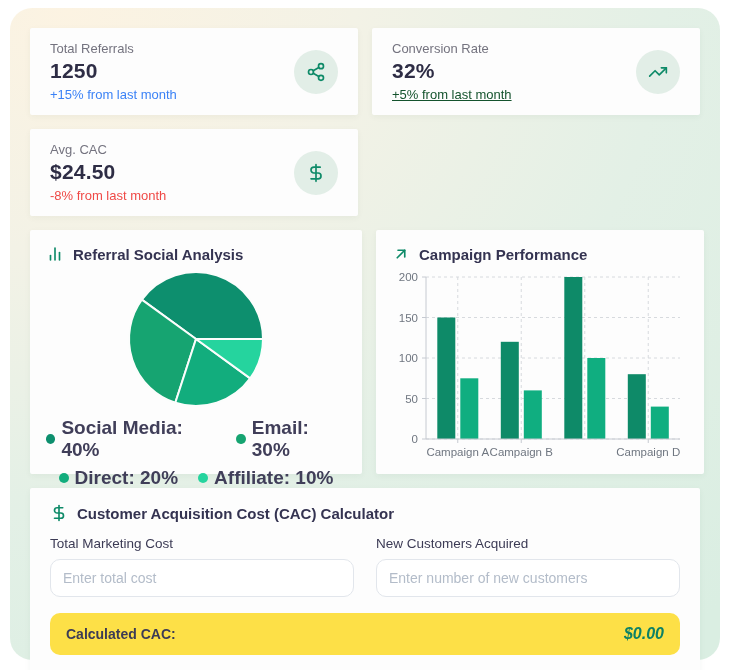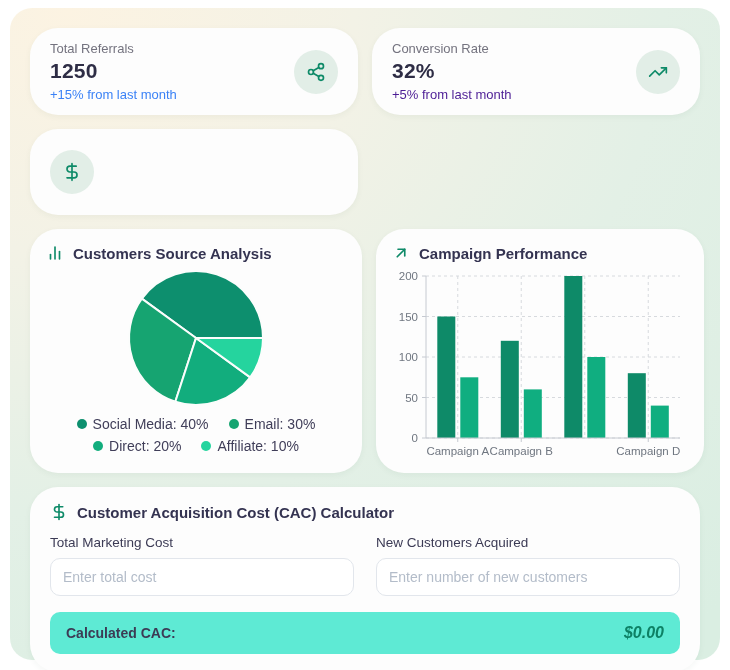--- a/index.html
+++ b/index.html
@@ -4,51 +4,51 @@
 <style>
   * { box-sizing: border-box; margin: 0; padding: 0; }
   html, body { width: 730px; height: 670px; background: #ffffff; overflow: hidden;
     font-family: "Liberation Sans", sans-serif; }
   .app {
     margin: 8px 10px 10px 10px; height: 652px; border-radius: 22px; padding: 20px;
     background: radial-gradient(135% 125% at 8% 0%, #fcf3e2 0%, #f3f2e6 30%, #e3f0e6 62%, #daeee2 100%);
   }
   .stats-grid, .charts-grid { display: grid; grid-template-columns: 1fr 1fr; gap: 14px; margin-bottom: 14px; }
   .card {
-    background: #fdfdfd; border-radius: 28px;
+    background: #fdfdfd; border-radius: 2px;
     box-shadow: 0 2px 6px rgba(45, 70, 60, 0.05);
   }
   .stat-card { padding: 13px 20px; display: flex; justify-content: space-between; align-items: center; min-height: 86px; }
   .stat-label { font-size: 13px; color: #74737f; margin-bottom: 3px; }
   .stat-value { font-size: 21px; font-weight: 800; color: #2e2d45; letter-spacing: 0.2px; margin-bottom: 4px; }
   .stat-delta { font-size: 13px; font-weight: 500; }
   .icon-circle {
     width: 44px; height: 44px; border-radius: 50%; background: #e2eee7;
     display: flex; align-items: center; justify-content: center; flex: 0 0 auto;
   }
   .icon-circle svg { width: 20px; height: 20px; stroke: #0e8a68; fill: none; stroke-width: 2; stroke-linecap: round; stroke-linejoin: round; }
   .chart-card { height: 244px; padding: 15px 16px; }
   .card-header { display: flex; align-items: center; gap: 9px; margin-bottom: 6px; }
   .card-header svg { width: 18px; height: 18px; stroke: #0e8a68; fill: none; stroke-width: 2.2; stroke-linecap: round; stroke-linejoin: round; flex: 0 0 auto; }
   .card-title { font-size: 15px; font-weight: 700; color: #343351; }
   .legend { margin-top: 8px; }
   .legend-row { display: flex; justify-content: center; gap: 20px; margin-top: 6px; }
-  .legend-item { display: flex; align-items: center; gap: 6px; font-size: 14px; font-weight: 400; color: #403e59; }
+  .legend-item { display: flex; align-items: center; gap: 6px; font-size: 19px; font-weight: 700; color: #403e59; }
   .legend-dot { width: 10px; height: 10px; border-radius: 50%; display: inline-block; }
   .calc-card { padding: 16px 20px 18px 20px; }
   .calc-fields { display: grid; grid-template-columns: 1fr 1fr; gap: 22px; margin-top: 14px; }
   .field-label { font-size: 13.5px; font-weight: 400; color: #3c3b55; margin-bottom: 8px; }
   .field-input {
     width: 100%; height: 38px; border: 1px solid #e2e6ec; border-radius: 10px;
     padding: 0 12px; font-size: 14px; color: #0c4a6e; background: #ffffff; outline: none;
     font-family: "Liberation Sans", sans-serif;
   }
   .field-input::placeholder { color: #b3bcc9; }
   .calc-result {
-    margin-top: 16px; background: #5eead4; border-radius: 10px; padding: 12px 16px;
+    margin-top: 16px; background: #fde047; border-radius: 10px; padding: 12px 16px;
     display: flex; justify-content: space-between; align-items: center;
   }
   .result-label { font-size: 14px; font-weight: 600; color: #3c3b55; }
   .result-value { font-size: 16px; font-weight: 800; color: #0d8165; font-style: italic; }
   .pie-svg { display: block; margin: 2px auto 0 auto; }
   .bar-svg { display: block; margin: 0 auto; }
 </style>
 </head>
 <body>
 
@@ -70,51 +70,56 @@
             <line x1="8.59" y1="13.51" x2="15.42" y2="17.49"></line>
             <line x1="15.41" y1="6.51" x2="8.59" y2="10.49"></line>
           </svg>
       </div>
     </div>
 
     <div class="card stat-card">
       <div>
         <div class="stat-label">Conversion Rate</div>
         <div class="stat-value">32%</div>
-        <div class="stat-delta" style="color: #4c1d95;">+5% from last month</div>
+        <div class="stat-delta" style="color: #14532d; text-decoration: underline;">+5% from last month</div>
       </div>
       <div class="icon-circle">
         <svg viewBox="0 0 24 24">
             <polyline points="22 7 13.5 15.5 8.5 10.5 2 17"></polyline>
             <polyline points="16 7 22 7 22 13"></polyline>
           </svg>
       </div>
     </div>
 
     <div class="card stat-card">
+      <div>
+        <div class="stat-label">Avg. CAC</div>
+        <div class="stat-value">$24.50</div>
+        <div class="stat-delta" style="color: rgb(239, 73, 70);">-8% from last month</div>
+      </div>
       <div class="icon-circle">
         <svg viewBox="0 0 24 24">
             <line x1="12" y1="2" x2="12" y2="22"></line>
             <path d="M17 5H9.5a3.5 3.5 0 0 0 0 7h5a3.5 3.5 0 0 1 0 7H6"></path>
           </svg>
       </div>
     </div>
 
   </div>
 
   <div class="charts-grid">
 
     <div class="card chart-card">
       <div class="card-header">
         <svg viewBox="0 0 24 24">
             <line x1="6" y1="20" x2="6" y2="14"></line>
             <line x1="12" y1="20" x2="12" y2="4"></line>
             <line x1="18" y1="20" x2="18" y2="10"></line>
           </svg>
-        <span class="card-title">Customers Source Analysis</span>
+        <span class="card-title">Referral Social Analysis</span>
       </div>
       <svg id="pie-svg" class="pie-svg" width="300" height="140" viewBox="0 0 300 140">
           <path d="M 150 70 L 217.00 70.00 A 67 67 0 0 0 95.80 30.62 Z" fill="#0d8f6e" stroke="#fbfdfc" stroke-width="2" stroke-linejoin="round"></path>
           <path d="M 150 70 L 95.80 30.62 A 67 67 0 0 0 129.30 133.72 Z" fill="#16a471" stroke="#fbfdfc" stroke-width="2" stroke-linejoin="round"></path>
           <path d="M 150 70 L 129.30 133.72 A 67 67 0 0 0 204.20 109.38 Z" fill="#12ad7d" stroke="#fbfdfc" stroke-width="2" stroke-linejoin="round"></path>
           <path d="M 150 70 L 204.20 109.38 A 67 67 0 0 0 217.00 70.00 Z" fill="#25d49e" stroke="#fbfdfc" stroke-width="2" stroke-linejoin="round"></path>
         </svg>
       <div id="pie-legend" class="legend">
           <div class="legend-row">
             <span class="legend-item">

